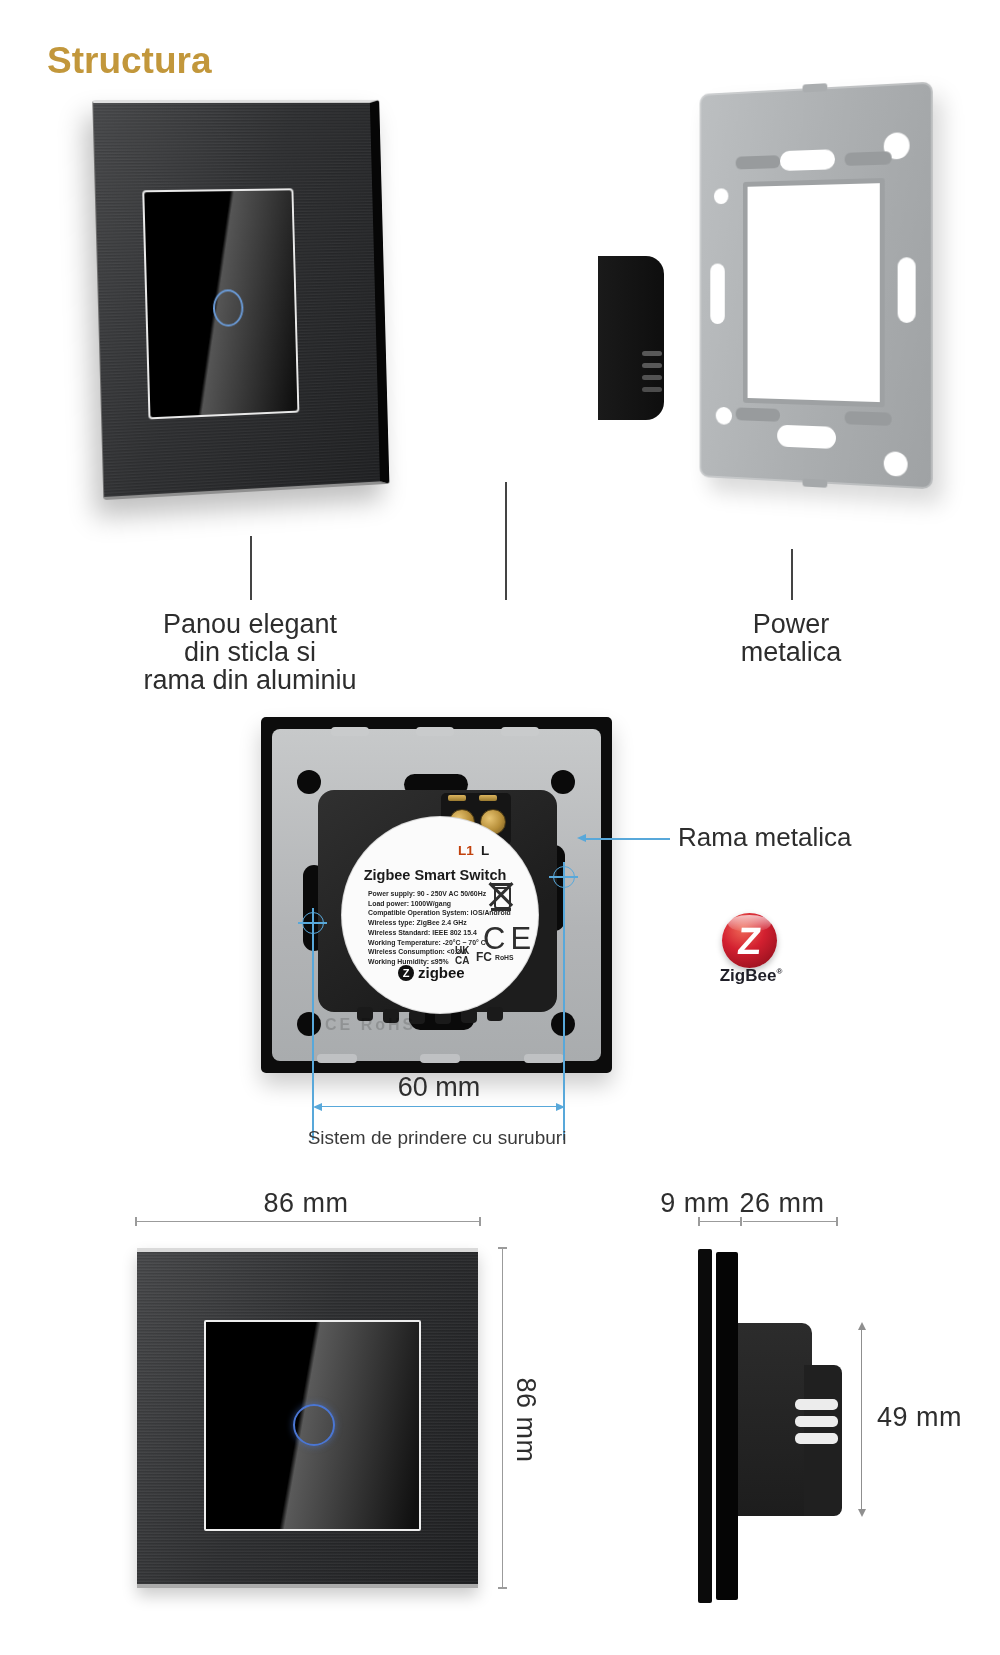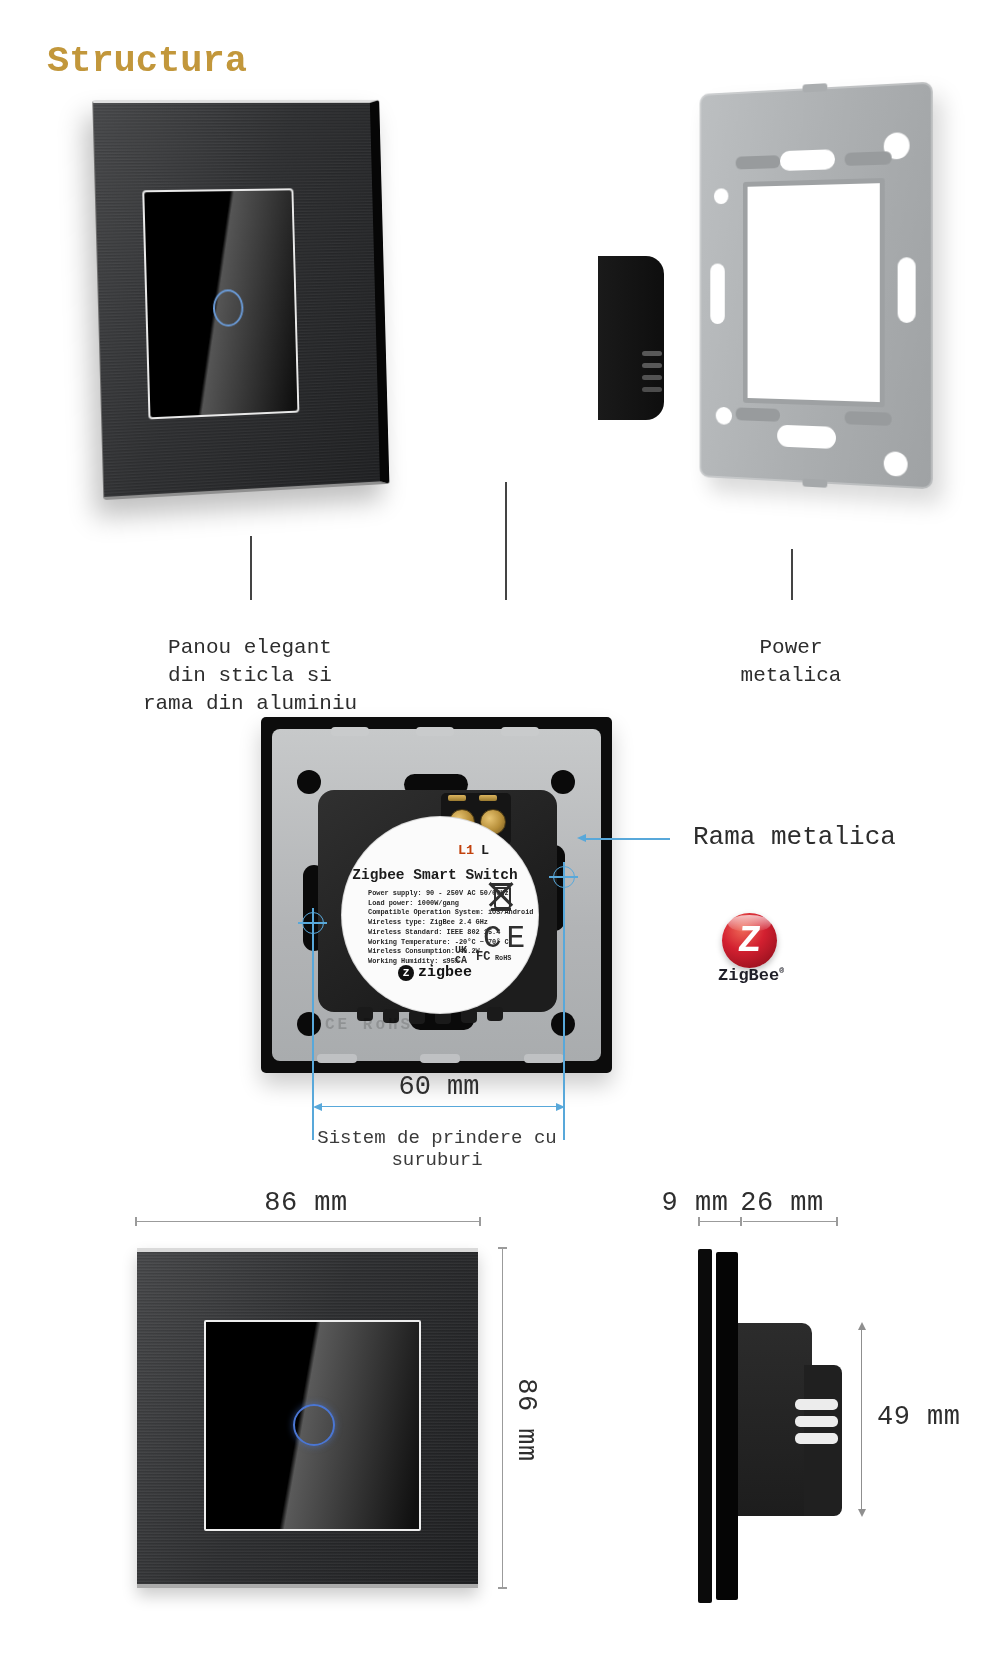--- a/index.html
+++ b/index.html
@@ -1,21 +1,21 @@
 <!DOCTYPE html>
 <html><head>
 <meta charset="utf-8">
 <style>
   html,body{margin:0;padding:0;background:#fff;}
   .page{position:relative;width:1000px;height:1655px;background:#ffffff;overflow:hidden;
-        font-family:Liberation Mono, monospace;color:#2e2e2e;}
+        font-family:Liberation Sans, sans-serif;color:#2e2e2e;}
   .abs{position:absolute;}
   .ctr{text-align:center;}
   .dimtxt{font-size:27px;color:#2e2e2e;letter-spacing:0.5px;}
-  .lbl{font-size:21px;line-height:28px;color:#2d2d2d;margin-top:24px;}
+  .lbl{font-size:27px;line-height:28px;color:#2d2d2d;}
   .brushed{background:
      repeating-linear-gradient(0deg, rgba(255,255,255,0.07) 0px, rgba(255,255,255,0.02) 1px, rgba(0,0,0,0) 2px, rgba(0,0,0,0.14) 3px),
      linear-gradient(115deg,#47484a 0%,#2e2f31 45%,#1f2022 100%);}
   .blueline{background:#58a8da;}
   .tri{width:0;height:0;}
   .tri-l{border-top:4.5px solid transparent;border-bottom:4.5px solid transparent;border-right:9px solid #58a8da;}
   .tri-r{border-top:4.5px solid transparent;border-bottom:4.5px solid transparent;border-left:9px solid #58a8da;}
   .tri-u{border-left:4px solid transparent;border-right:4px solid transparent;border-bottom:8px solid #8f8f8f;}
   .tri-d{border-left:4px solid transparent;border-right:4px solid transparent;border-top:8px solid #8f8f8f;}
   .hole{background:#ffffff;border-radius:50%;}
@@ -163,21 +163,21 @@
 
   <div class="abs blueline" style="left:312px;top:908px;width:1.5px;height:232px;"></div>
   <div class="abs blueline" style="left:563px;top:862px;width:1.5px;height:278px;"></div>
   <div class="abs" style="left:302px;top:912px;width:20px;height:20px;border:1.5px solid #58a8da;border-radius:50%;"></div>
   <div class="abs blueline" style="left:298px;top:922px;width:29px;height:1.5px;"></div>
   <div class="abs" style="left:553px;top:866px;width:20px;height:20px;border:1.5px solid #58a8da;border-radius:50%;"></div>
   <div class="abs blueline" style="left:549px;top:876px;width:29px;height:1.5px;"></div>
 
   <div class="abs blueline" style="left:586px;top:838px;width:84px;height:1.5px;"></div>
   <div class="abs tri tri-l" style="left:577px;top:834px;"></div>
-  <div class="abs" style="left:678px;top:822px;font-size:26px;color:#2d2d2d;margin-left:15px;">Rama metalica</div>
+  <div class="abs" style="left:678px;top:822px;font-size:26px;color:#2d2d2d;">Rama metalica</div>
 
   <div class="abs" style="left:706px;top:910px;width:90px;height:80px;">
     <div class="abs" style="left:16px;top:3px;width:55px;height:55px;border-radius:50%;
                 background:radial-gradient(circle at 38% 28%,#ef6a57 0%,#d32030 42%,#9c1220 82%,#7e0e1a 100%);box-shadow:0 3px 6px rgba(0,0,0,0.25);">
       <div class="abs" style="left:6px;top:2px;width:43px;height:17px;border-radius:50%;background:linear-gradient(rgba(255,255,255,0.7),rgba(255,255,255,0.03));"></div>
       <div class="abs ctr" style="left:0;top:5px;width:55px;font-size:38px;font-weight:800;color:#fff;transform:skewX(-6deg);line-height:46px;">Z</div>
     </div>
     <div class="abs ctr" style="left:0;top:56px;width:90px;font-size:17px;font-weight:700;color:#1f1f28;">
       <span>ZigBee</span><sup style="font-size:8px;">®</sup>
     </div>

